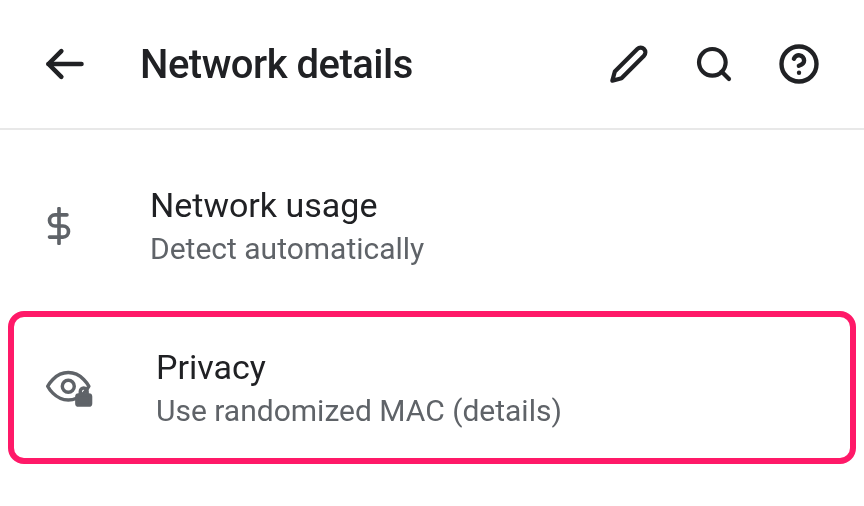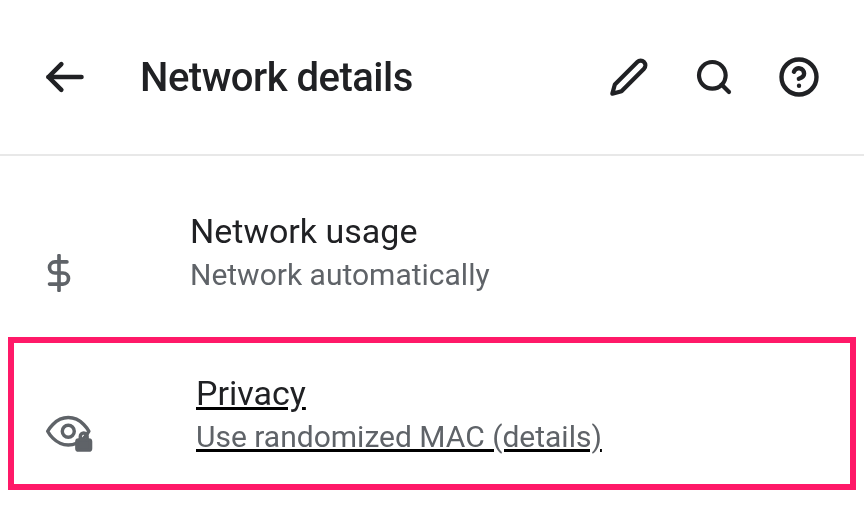--- a/index.html
+++ b/index.html
@@ -11,21 +11,21 @@
       font-family: 'Roboto', 'Segoe UI', Arial, sans-serif;
       background: #ffffff;
       width: 864px;
       height: 506px;
       overflow: hidden;
     }
     .header {
       display: flex;
       align-items: center;
       padding: 20px 40px;
-      height: 156px;
+      height: 130px;
       border-bottom: 2px solid #e8e8e8;
     }
     .back-button {
       display: flex;
       align-items: center;
       justify-content: center;
       width: 50px;
       height: 50px;
       cursor: pointer;
       margin-right: 50px;
@@ -48,24 +48,23 @@
       justify-content: center;
       width: 50px;
       height: 50px;
       cursor: pointer;
     }
     .content {
       padding-top: 30px;
     }
     .list-item {
       display: flex;
-      align-items: flex-end;
+      align-items: center;
       padding: 25px 40px;
       cursor: pointer;
-      gap: 40px;
     }
     .list-item-icon {
       width: 50px;
       display: flex;
       align-items: center;
       justify-content: flex-start;
       margin-right: 60px;
     }
     .list-item-text {
       display: flex;
@@ -77,23 +76,22 @@
       font-weight: 400;
       color: #202124;
     }
     .list-item-subtitle {
       font-size: 30px;
       font-weight: 400;
       color: #5f6368;
     }
     .highlight-box {
       border: 6px solid #ff1968;
-      border-radius: 0;
+      border-radius: 16px;
       margin: 20px 8px 8px 8px;
-      text-decoration: underline;
     }
     .highlight-box .list-item {
       padding: 30px 32px;
     }
   </style>
 </head>
 <body>
 
 <div class="header">
   <div class="back-button">
@@ -128,21 +126,21 @@
 <div class="content">
   <div class="list-item">
     <div class="list-item-icon">
       <svg width="38" height="38" viewBox="0 0 24 24" fill="none" stroke="#5f6368" stroke-width="2.3" stroke-linecap="round" stroke-linejoin="round">
         <line x1="12" y1="1" x2="12" y2="23"></line>
         <path d="M17 5H9.5a3.5 3.5 0 0 0 0 7h5a3.5 3.5 0 0 1 0 7H6"></path>
       </svg>
     </div>
     <div class="list-item-text">
       <div class="list-item-title">Network usage</div>
-      <div class="list-item-subtitle">Network automatically</div>
+      <div class="list-item-subtitle">Detect automatically</div>
     </div>
   </div>
 
   <div class="highlight-box">
     <div class="list-item">
       <div class="list-item-icon">
         <svg width="48" height="42" viewBox="0 0 28 24" fill="none" stroke="#5f6368" stroke-width="2" stroke-linecap="round" stroke-linejoin="round">
           <path d="M1 11s4-8 12-8 12 8 12 8-4 8-12 8S1 11 1 11z"></path>
           <circle cx="13" cy="11" r="3.5"></circle>
           <rect x="18" y="16" width="8" height="6" rx="1" fill="#5f6368" stroke="#5f6368"></rect>

